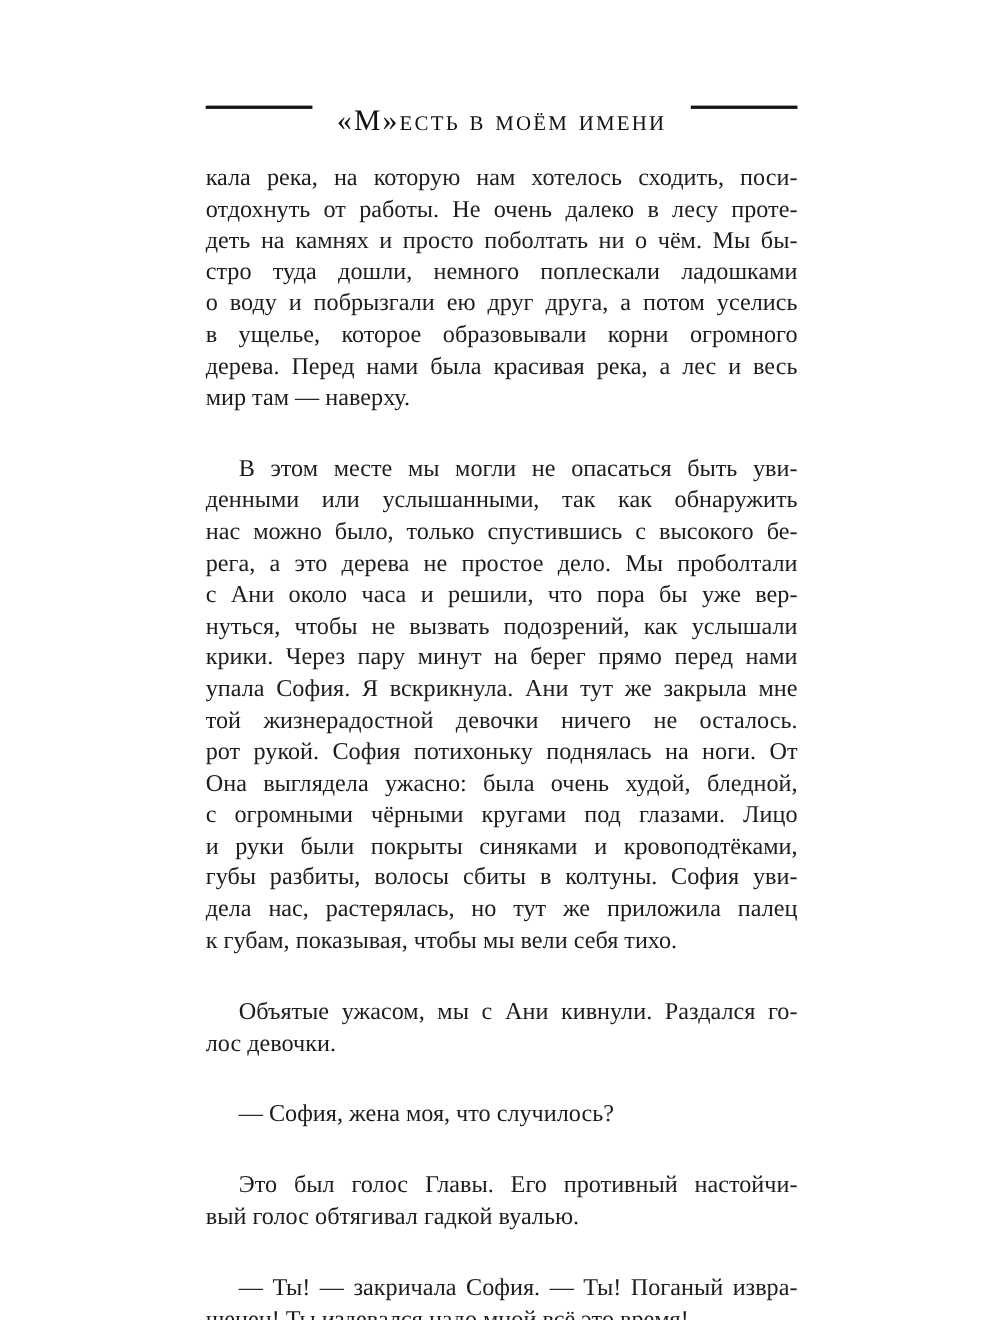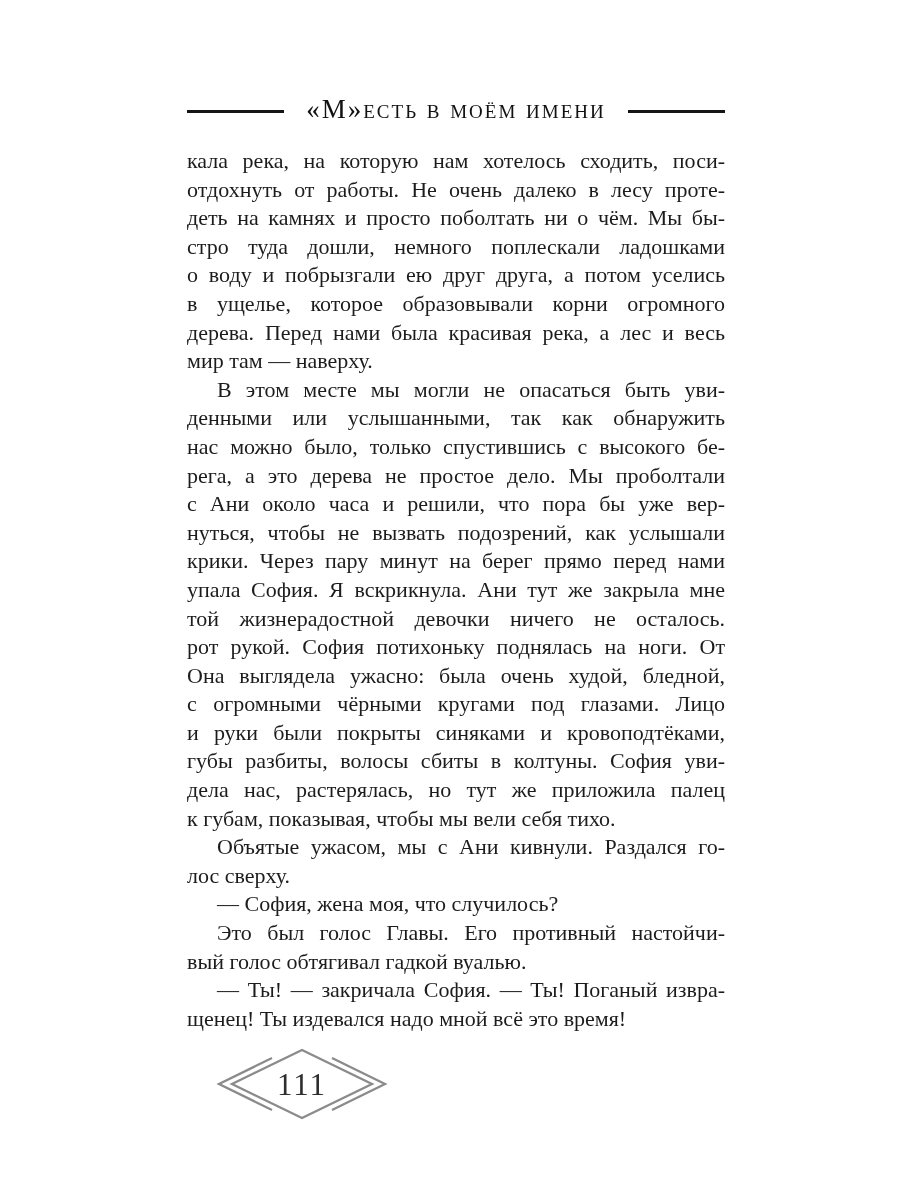--- a/index.html
+++ b/index.html
@@ -18,21 +18,20 @@
   }
   .content {
     position: absolute;
     left: 187px;
     top: 0;
     width: 538px;
   }
   
   .chapter-header {
     display: flex;
-    align-items: center;
     margin-top: 96px;
     height: 30px;
   }
   .rule {
     flex: 1;
     height: 0;
     border-top: 3px solid #151515;
   }
   .chapter-title {
     margin: 0 22px;
@@ -50,21 +49,21 @@
     font-size: 22px;
     line-height: 28.6px;
   }
   .para { margin: 0; }
   .line {
     text-align: justify;
     text-align-last: justify;
     white-space: normal;
   }
   .line.last { text-align-last: left; }
-  .para.indent .line:first-child { text-indent: 30px; }
+  .para.indent .line:first-child { text-indent: 30px; margin-top: 36px; }
   
   .page-footer {
     margin-top: 12px;
     display: flex;
   }
   .ornament-svg { display: block; }
   .ornament-svg .shape {
     fill: none;
     stroke: var(--ornament-color, #8b8b8b);
     stroke-width: 2.3;
@@ -114,21 +113,21 @@
           <div class="line">рот рукой. София потихоньку поднялась на ноги. От</div>
           <div class="line">Она выглядела ужасно: была очень худой, бледной,</div>
           <div class="line">с огромными чёрными кругами под глазами. Лицо</div>
           <div class="line">и руки были покрыты синяками и кровоподтёками,</div>
           <div class="line">губы разбиты, волосы сбиты в колтуны. София уви-</div>
           <div class="line">дела нас, растерялась, но тут же приложила палец</div>
           <div class="line last">к губам, показывая, чтобы мы вели себя тихо.</div>
         </div>
         <div class="para indent">
           <div class="line">Объятые ужасом, мы с Ани кивнули. Раздался го-</div>
-          <div class="line last">лос сверху.</div>
+          <div class="line last">лос девочки.</div>
         </div>
         <div class="para indent">
           <div class="line last">— София, жена моя, что случилось?</div>
         </div>
         <div class="para indent">
           <div class="line">Это был голос Главы. Его противный настойчи-</div>
           <div class="line last">вый голос обтягивал гадкой вуалью.</div>
         </div>
         <div class="para indent">
           <div class="line">— Ты! — закричала София. — Ты! Поганый извра-</div>

